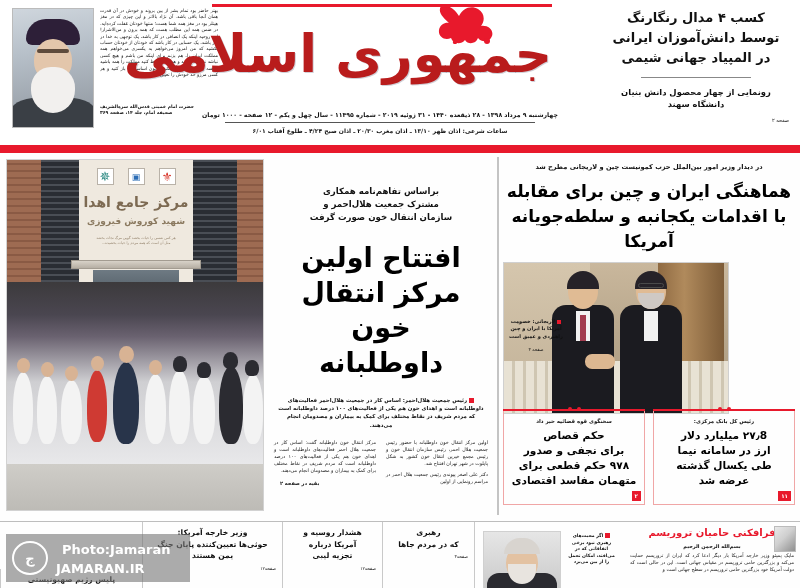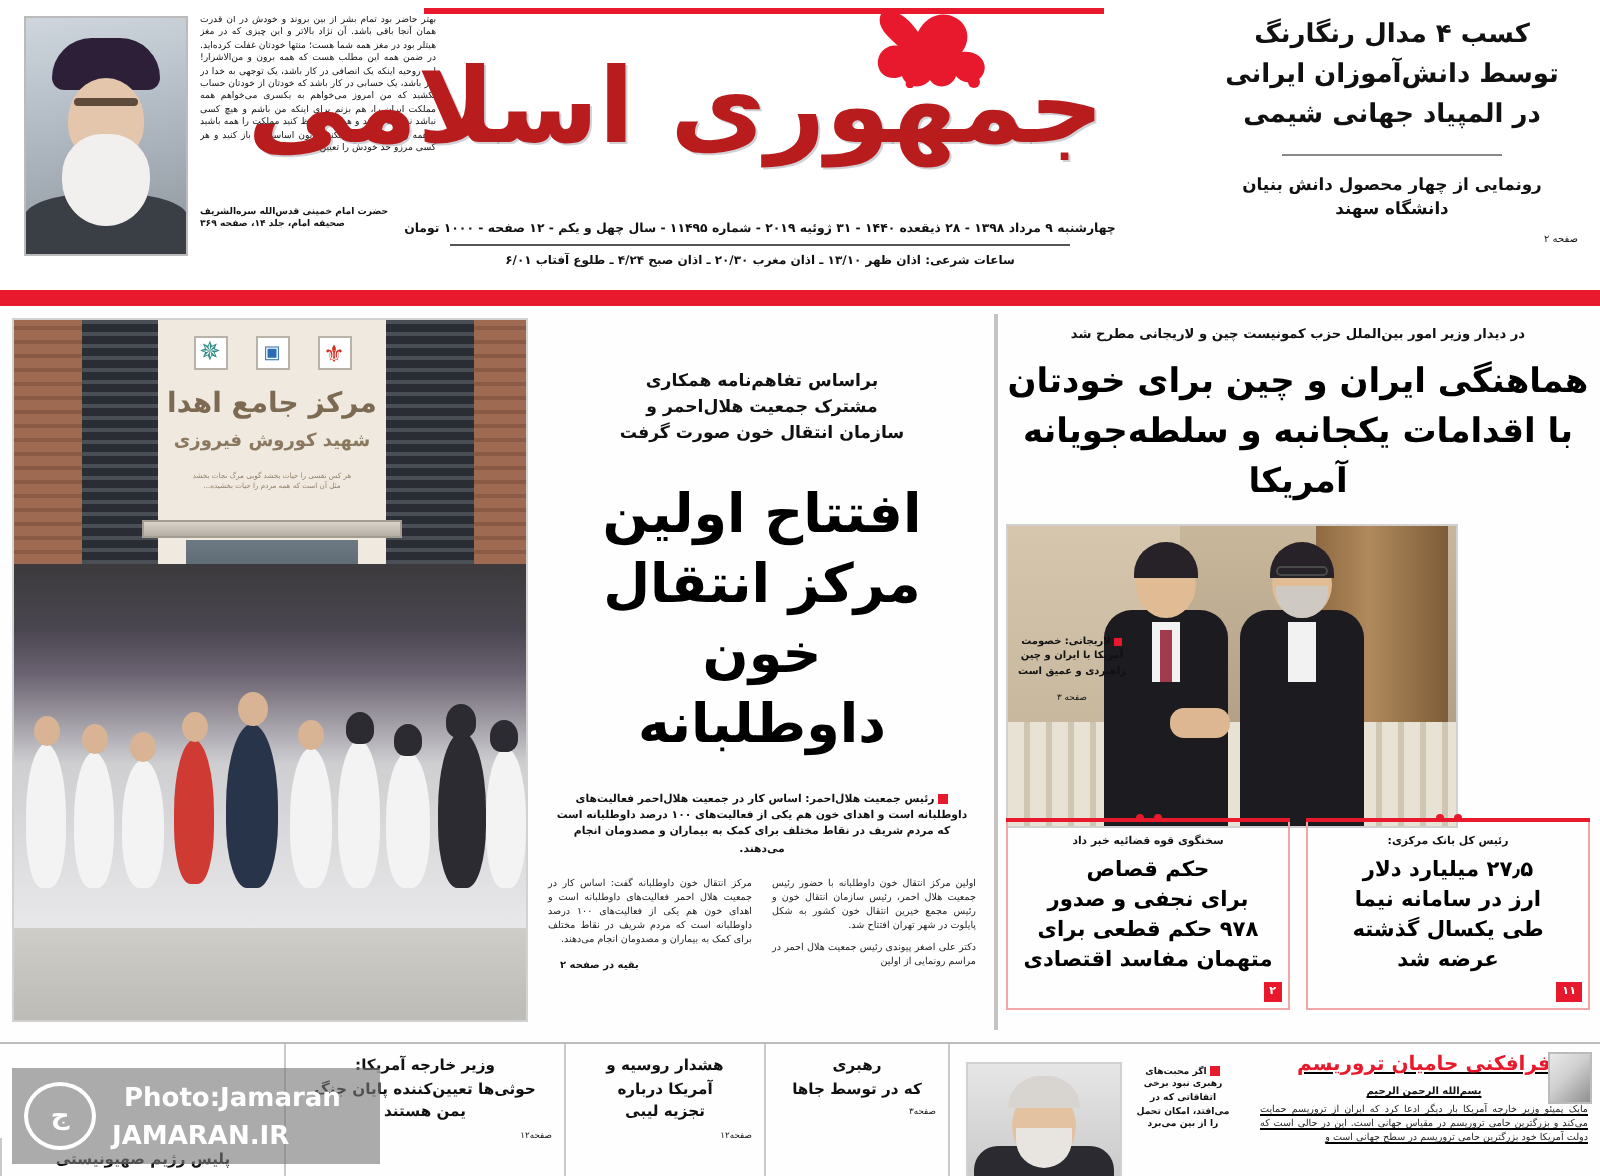--- a/index.html
+++ b/index.html
@@ -331,21 +331,21 @@
     display: flex; direction: rtl;
   }
   .b-cell { position: relative; padding: 5px 6px 0 6px; }
   .b-sep { border-left: 1px solid #c9c9c9; }
   .b-head {
     font-size: 7.6px; font-weight: bold; color: #111;
     text-align: center; direction: rtl; line-height: 11.5px;
   }
   .b-page { font-size: 4.4px; color: #111; text-align: right; margin-top: 4px; }
 
-  .b-terror { width: 176px; padding: 4px 6px 0 6px; text-decoration: underline; }
+  .b-terror { width: 176px; padding: 4px 6px 0 6px; }
   .b-terror-head {
     font-size: 10px; font-weight: bold; color: #e8192c;
     text-align: center; direction: rtl; line-height: 13px;
   }
   .b-terror-bism {
     font-size: 5px; font-weight: bold; color: #111;
     text-align: center; direction: rtl; margin-top: 4px;
   }
   .b-terror-body {
     font-size: 4.8px; line-height: 7px; color: #1a1a1a;
@@ -517,21 +517,21 @@
         </div>
         <div class="body-col">
           <p>مرکز انتقال خون داوطلبانه گفت: اساس کار در جمعیت هلال احمر فعالیت‌های داوطلبانه است و اهدای خون هم یکی از فعالیت‌های ۱۰۰ درصد داوطلبانه است که مردم شریف در نقاط مختلف برای کمک به بیماران و مصدومان انجام می‌دهند.</p>
           <div class="cont-note">بقیه در صفحه ۲</div>
         </div>
       </div>
     </div>
 
     <div class="right-col">
       <div class="r-kicker">در دیدار وزیر امور بین‌الملل حزب کمونیست چین و لاریجانی مطرح شد</div>
-      <div class="r-headline" style="white-space: pre-line;">هماهنگی ایران و چین برای خودتان
+      <div class="r-headline" style="white-space: pre-line;">هماهنگی ایران و چین برای مقابله
 با اقدامات یکجانبه و سلطه‌جویانه آمریکا</div>
 
       <div class="r-photo-row">
         <div class="r-photo">
           <div class="rp-wall"></div>
           <div class="rp-door"></div>
           <div class="rp-chairs"></div>
           <div class="man" style="left:48px;">
             <div class="man-suit">
               <div class="man-shirt"></div>
@@ -559,21 +559,21 @@
       </div>
 
       <div class="r-boxes">
         <div class="nbox">
           <div class="nbox-top"></div>
           <div class="nbox-dots">
             <span class="nbox-dot"></span>
             <span class="nbox-dot"></span>
           </div>
           <div class="nbox-kicker">رئیس کل بانک مرکزی:</div>
-          <div class="nbox-head" style="white-space: pre-line;">۲۷٫۵ میلیارد دلار
+          <div class="nbox-head" style="white-space: pre-line;">۲۷٫8 میلیارد دلار
 ارز در سامانه نیما
 طی یکسال گذشته
 عرضه شد</div>
           <div class="nbox-page">۱۱</div>
         </div>
         <div class="nbox">
           <div class="nbox-top"></div>
           <div class="nbox-dots">
             <span class="nbox-dot"></span>
             <span class="nbox-dot"></span>
@@ -609,21 +609,21 @@
           <div class="z-suit"></div>
           <div class="z-head"></div>
           <div class="z-hair"></div>
           <div class="z-beard"></div>
         </div>
       </div>
     </div>
 
     <div class="b-cell b-sep" style="width:92px;">
       <div class="b-head" style="white-space: pre-line;">رهبری
-که در توسط جاها</div>
+که در مردم جاها</div>
       <div class="b-page">صفحه۳</div>
     </div>
 
     <div class="b-cell b-sep" style="width:100px;">
       <div class="b-head" style="white-space: pre-line;">هشدار روسیه و
 آمریکا درباره
 تجزیه لیبی</div>
       <div class="b-page">صفحه۱۲</div>
     </div>
 

